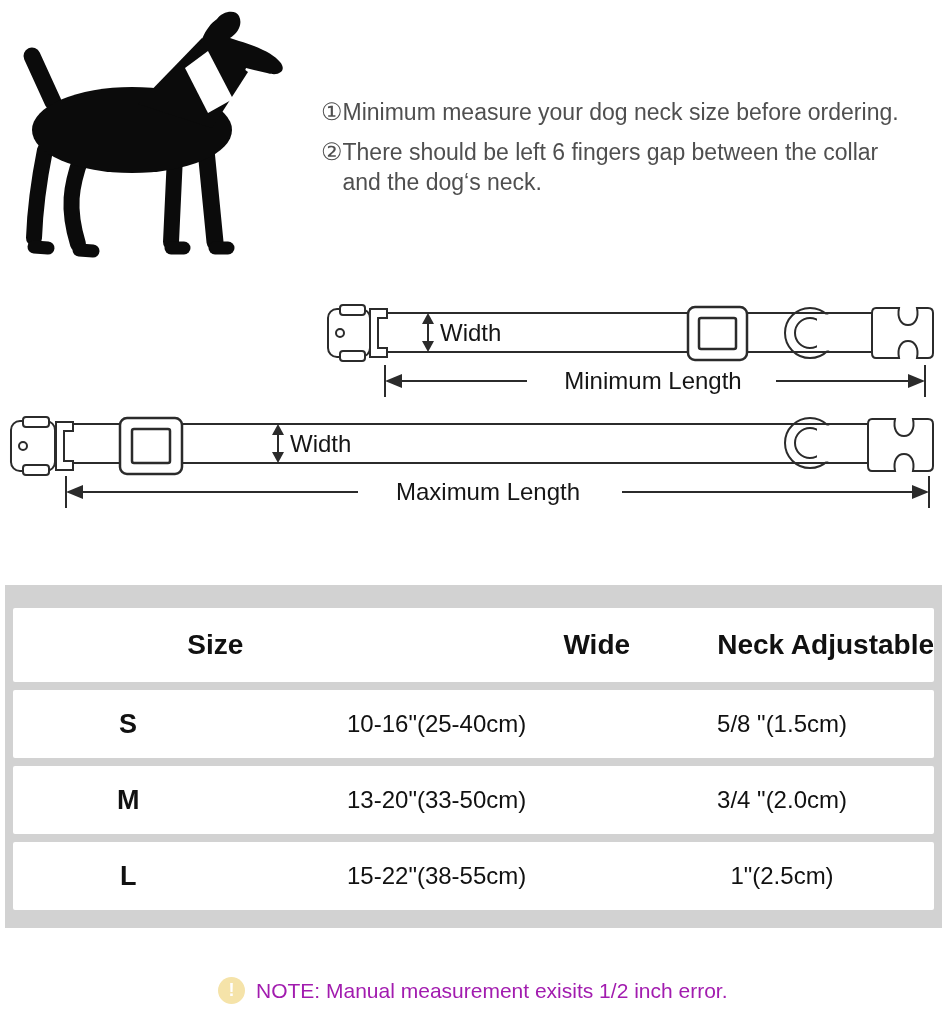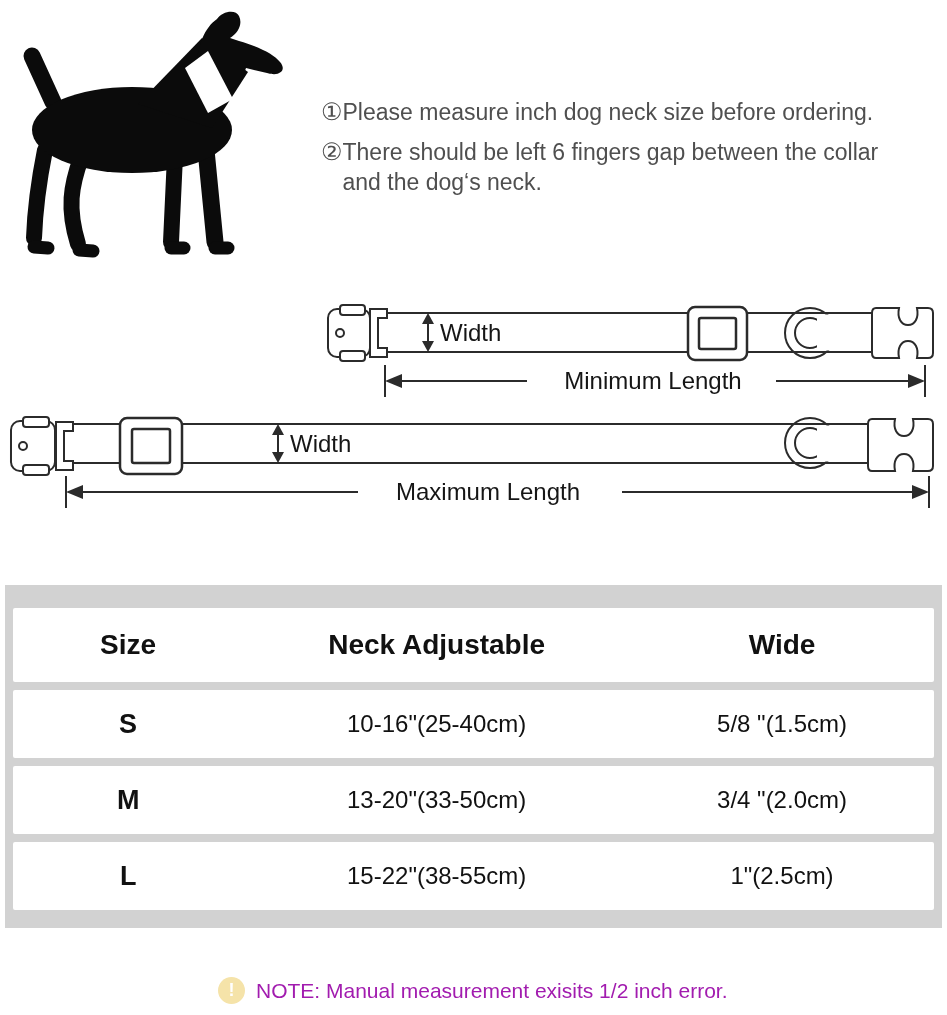--- a/index.html
+++ b/index.html
@@ -27,21 +27,21 @@
   
   .size-table{
     position:absolute;left:5px;top:585px;width:937px;height:343px;
     background:#d2d2d2;box-sizing:border-box;padding:23px 8px 0 8px;
   }
   .t-row{
     background:#ffffff;border-radius:2px;height:68px;margin-bottom:8px;
     display:grid;grid-template-columns:25% 42% 33%;align-items:center;
     text-align:center;color:#111111;
   }
-  .t-header{height:74px;font-weight:700;font-size:28px;}
+  .t-header{height:74px;font-weight:700;font-size:28px;text-align:right;}
   .c{overflow:hidden;}
   .c.sz{font-weight:700;font-size:27px;}
   .c.val{font-size:24px;}
   
   .note{position:absolute;left:218px;top:977px;display:flex;align-items:center;}
   .note-icon{
     width:27px;height:27px;border-radius:50%;background:#f5e3a9;color:#ffffff;
     font-weight:700;font-size:18px;display:flex;align-items:center;justify-content:center;
     flex:0 0 auto;
   }
@@ -68,21 +68,21 @@
       <ellipse cx="124" cy="120" rx="100" ry="43"></ellipse>
       <polygon points="130,94 194,28 240,62 204,118"></polygon>
       <path d="M189,56 C189,36 197,17 209,9 C214,1 228,-1 231,6 C235,14 230,23 222,28 L231,31 C249,36 266,44 272,52 C279,60 272,67 259,63 L238,58 C234,72 224,83 211,86 L194,79 Z"></path>
     </g>
     <polygon points="177,58 200,41 225,89 200,103" fill="#ffffff"></polygon>
   </svg>
 
   <div class="instructions">
     <div class="inst-item">
       <span class="inst-num">①</span>
-      <span class="inst-text">Please measure inch dog neck size before ordering.</span>
+      <span class="inst-text">Minimum measure your dog neck size before ordering.</span>
     </div>
     <div class="inst-item">
       <span class="inst-num">②</span>
       <span class="inst-text">There should be left 6 fingers gap between the collar and the dog‘s neck.</span>
     </div>
   </div>
 
   <svg class="collar collar-min" viewBox="0 0 629 110" aria-hidden="true">
     <rect class="ol" x="56" y="15" width="500" height="39"></rect>
     <g class="ol">
@@ -155,22 +155,22 @@
       <line class="dim" x1="620" y1="82" x2="910" y2="82"></line>
       <polygon class="ah" points="927,82 910,75 910,89"></polygon>
       <line class="dim" x1="927" y1="66" x2="927" y2="98"></line>
     </g>
     <text x="486" y="90" text-anchor="middle">Maximum Length</text>
   </svg>
 
   <div class="size-table">
     <div class="t-row t-header">
       <div class="c">Size</div>
+      <div class="c">Wide</div>
       <div class="c">Neck Adjustable</div>
-      <div class="c">Wide</div>
     </div>
     <div class="t-row">
       <div class="c sz">S</div>
       <div class="c val">10-16"(25-40cm)</div>
       <div class="c val">5/8 "(1.5cm)</div>
     </div>
     <div class="t-row">
       <div class="c sz">M</div>
       <div class="c val">13-20"(33-50cm)</div>
       <div class="c val">3/4 "(2.0cm)</div>

